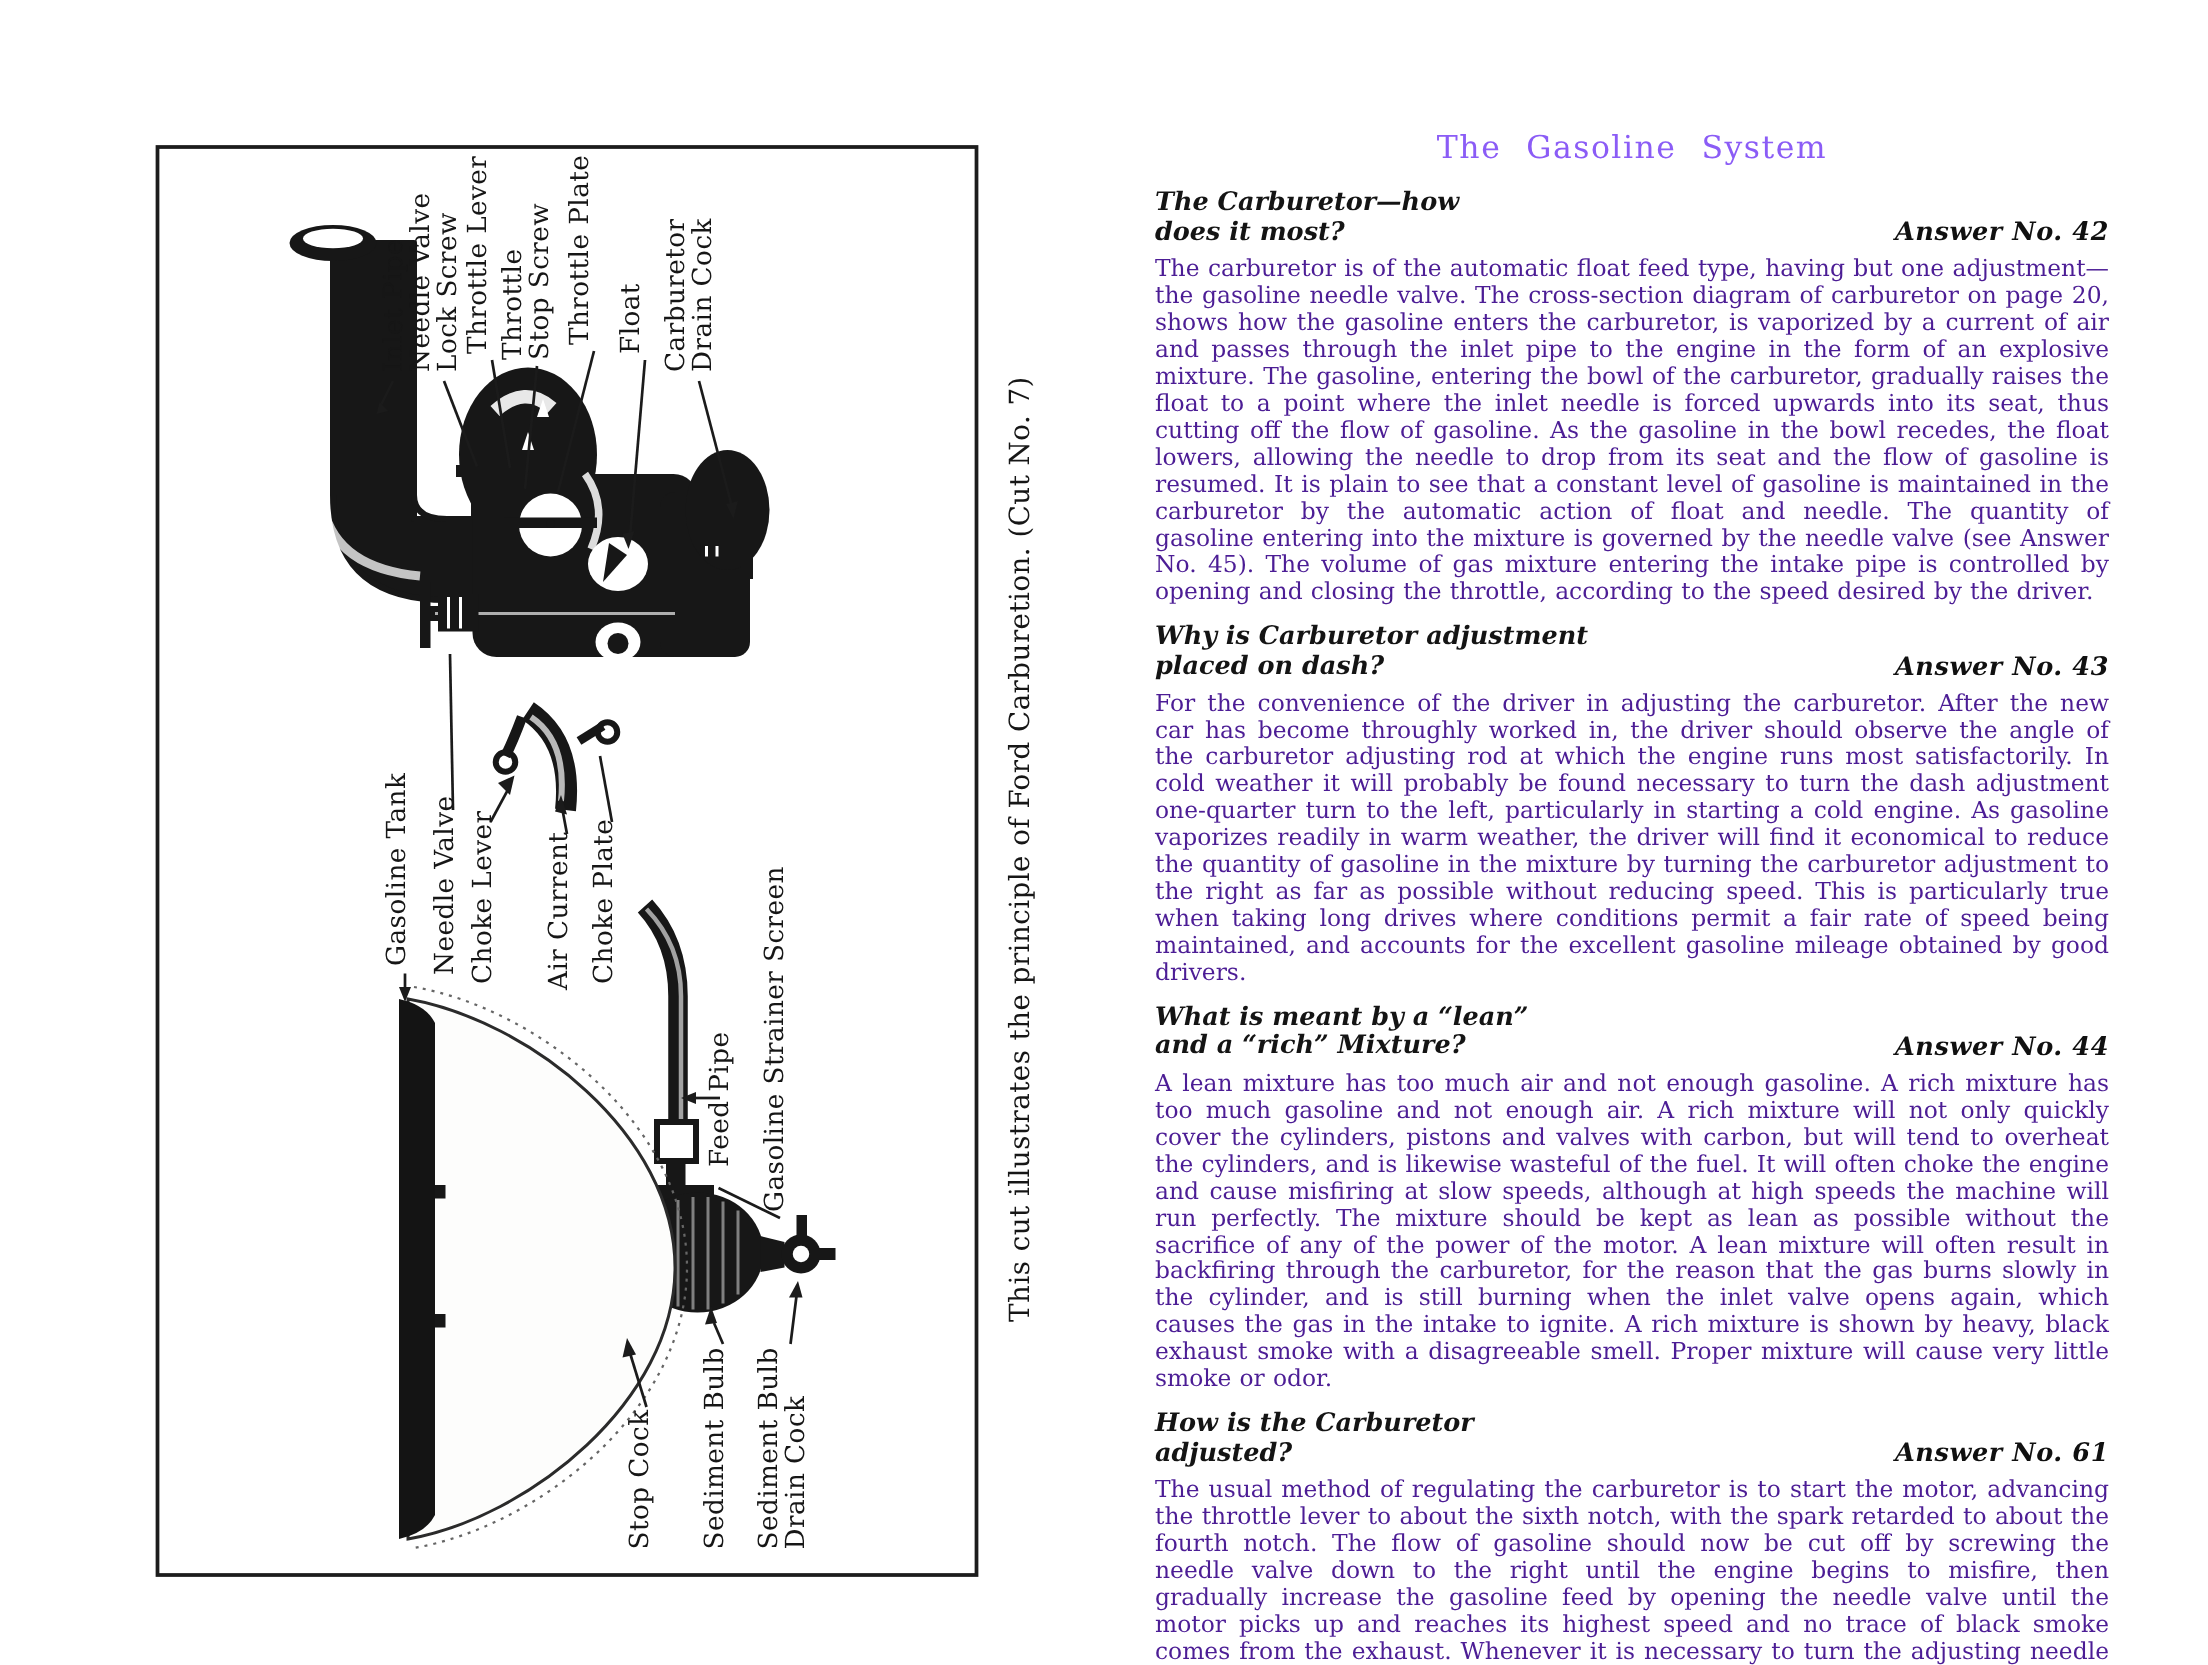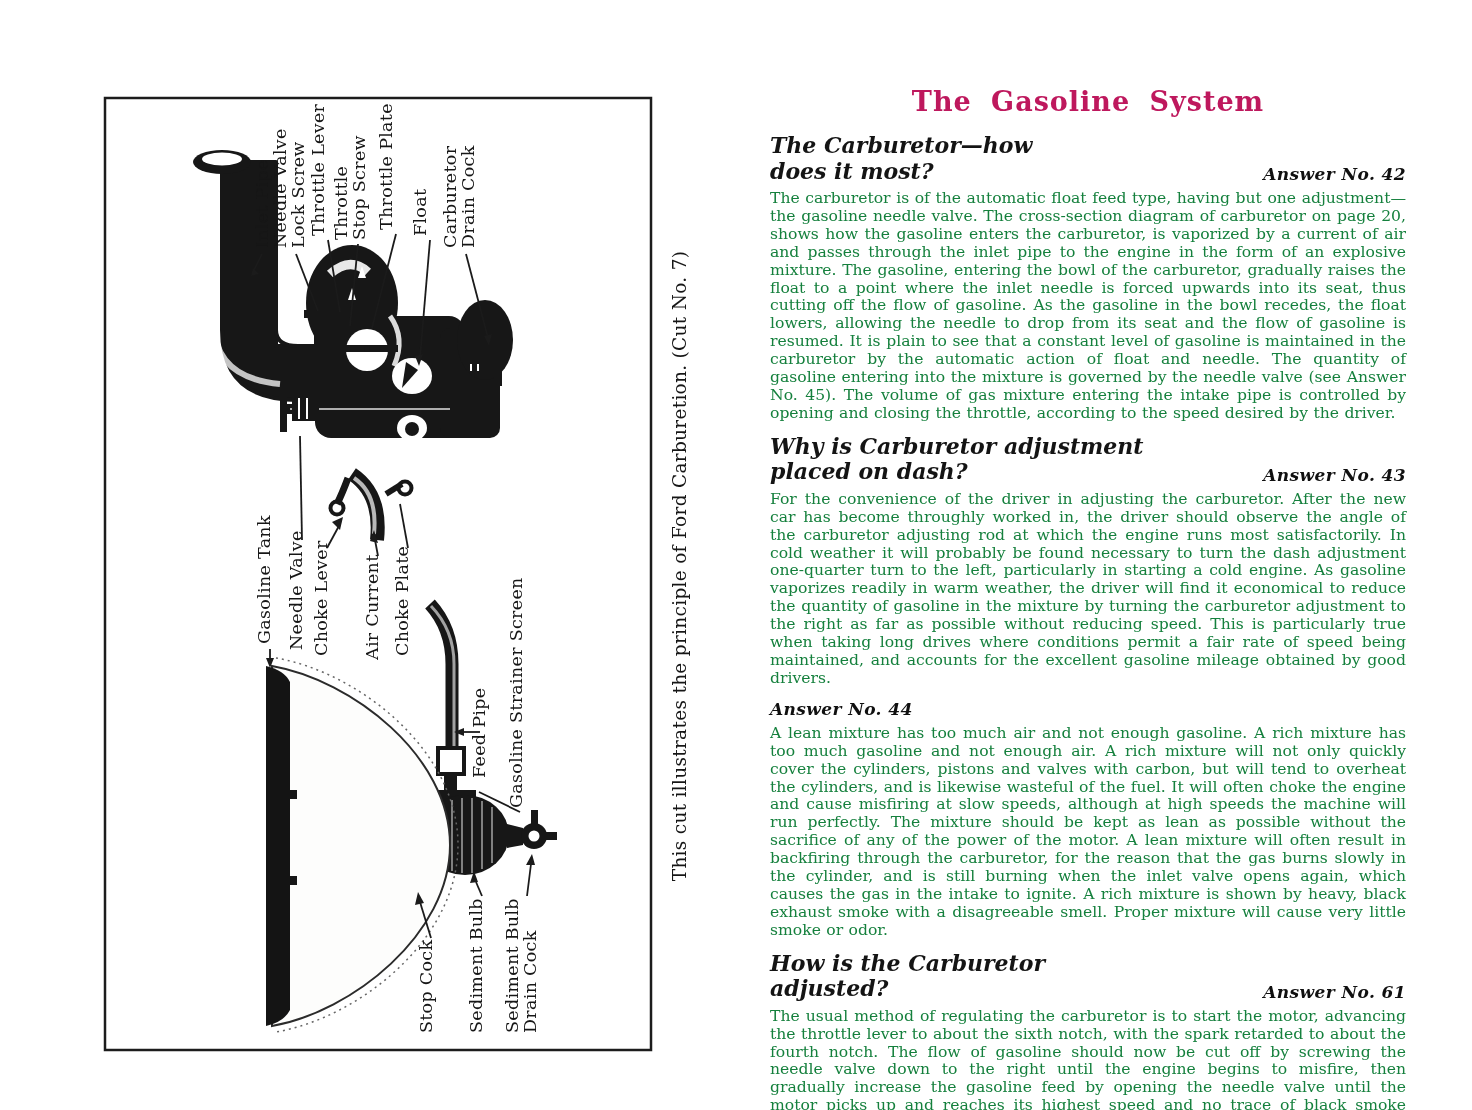--- a/index.html
+++ b/index.html
@@ -12,29 +12,29 @@
   #figure-svg{position:absolute;left:90px;top:88px;}
   .diag-label{font-family:"DejaVu Serif", serif;font-size:17.5px;fill:#161616;letter-spacing:.3px;}
   .leader{stroke:#1b1b1b;stroke-width:1.8;fill:none;}
   .ah{fill:#1b1b1b;}
   .dark{fill:#171717;}
   
   #text-col{
     position:absolute;left:770px;top:86px;width:636px;
   }
   #page-title{
-    text-align:center;font-size:27px;font-weight:bold;letter-spacing:1px;word-spacing:9px;
-    margin:0 0 16px 0;color:#be185d;
+    text-align:center;font-size:21px;font-weight:normal;letter-spacing:1px;word-spacing:9px;
+    margin:0 0 16px 0;color:#8b5cf6;
   }
   .qa-section{margin:0 0 11px 0;}
   .qa-head{display:flex;justify-content:space-between;align-items:flex-end;margin:0 0 6px 0;}
-  .q{font-size:22px;font-weight:bold;font-style:italic;line-height:1.16;color:#141414;}
+  .q{font-size:17px;font-weight:bold;font-style:italic;line-height:1.16;color:#141414;}
   .answer-label{font-size:17px;font-weight:bold;font-style:italic;white-space:nowrap;color:#101010;letter-spacing:.4px;}
   .body-par{
-    font-size:15.6px;line-height:17.9px;text-align:justify;margin:0;color:#15803d;
+    font-size:15.6px;line-height:17.9px;text-align:justify;margin:0;color:#4c1d95;
     word-spacing:.5px;
   }
 </style>
 </head>
 <body>
 
 <svg id="figure-svg" width="620" height="975" viewBox="0 0 620 975" xmlns="http://www.w3.org/2000/svg">
 
   <rect x="15" y="10" width="546" height="952" fill="none" stroke="#1c1c1c" stroke-width="2.5"></rect>
 
@@ -212,20 +212,24 @@
         <div>Why is Carburetor adjustment</div>
         <div>placed on dash?</div>
       </div>
       <div class="answer-label">Answer No. 43</div>
     </div>
     <p class="body-par">For the convenience of the driver in adjusting the carburetor.  After the new car has become throughly worked in, the driver should observe the angle of the carburetor adjusting rod at which the engine runs most satisfactorily.  In cold weather it will probably be found necessary to turn the dash adjustment one-quarter turn to the left, particularly in starting a cold engine.  As gasoline vaporizes readily in warm weather, the driver will find it economical to reduce the quantity of gasoline in the mixture by turning the carburetor adjustment to the right as far as possible without reducing speed.  This is particularly true when taking long drives where conditions permit a fair rate of speed being maintained, and accounts for the excellent gasoline mileage obtained by good drivers.</p>
   </section>
 
   <section class="qa-section">
     <div class="qa-head">
+      <div class="q">
+        <div>What is meant by a “lean”</div>
+        <div>and a “rich” Mixture?</div>
+      </div>
       <div class="answer-label">Answer No. 44</div>
     </div>
     <p class="body-par">A lean mixture has too much air and not enough gasoline.  A rich mixture has too much gasoline and not enough air.  A rich mixture will not only quickly cover the cylinders, pistons and valves with carbon, but will tend to overheat the cylinders, and is likewise wasteful of the fuel. It will often choke the engine and cause misfiring at slow speeds, although at high speeds the machine will run perfectly.  The mixture should be kept as lean as possible without the sacrifice of any of the power of the motor.  A lean mixture will often result in backfiring through the carburetor, for the reason that the gas burns slowly in the cylinder, and is still burning when the inlet valve opens again, which causes the gas in the intake to ignite.  A rich mixture is shown by heavy, black exhaust smoke with a disagreeable smell. Proper mixture will cause very little smoke or odor.</p>
   </section>
 
   <section class="qa-section">
     <div class="qa-head">
       <div class="q">
         <div>How is the Carburetor</div>
         <div>adjusted?</div>

